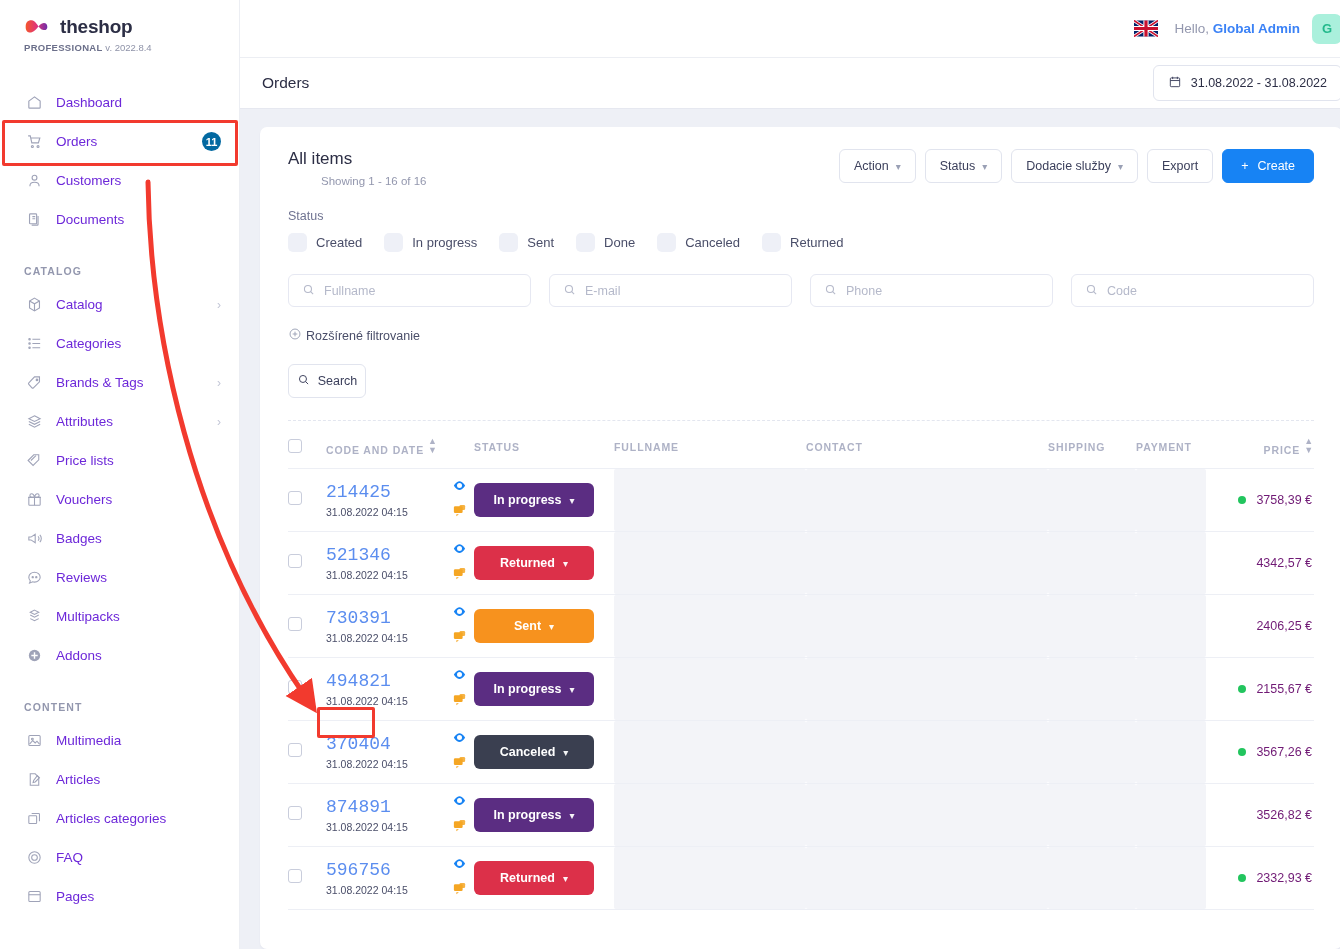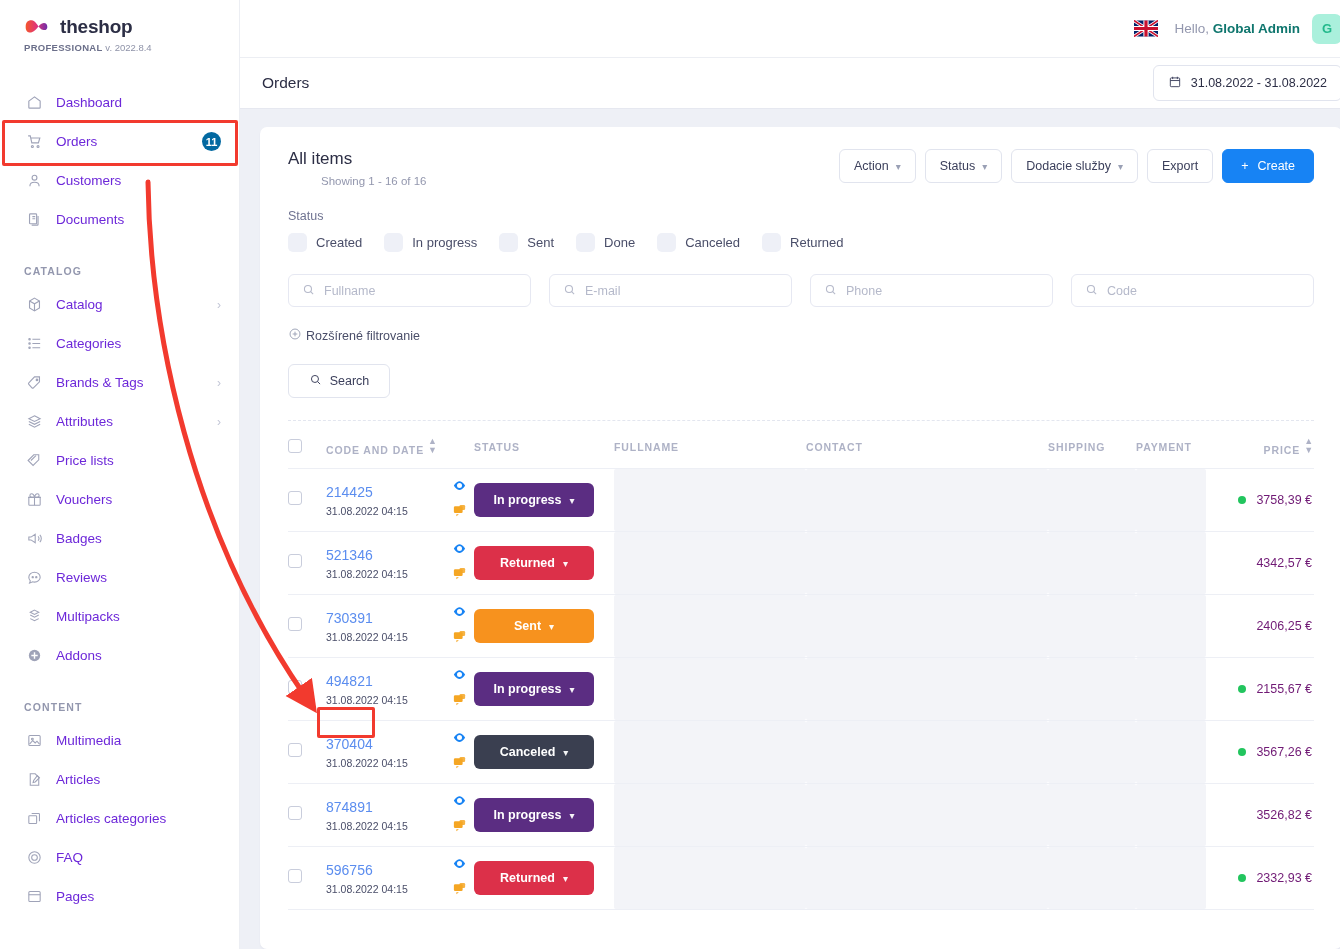--- a/index.html
+++ b/index.html
@@ -53,21 +53,21 @@
 
   
   .main { flex: 1; height: 949px; display: flex; flex-direction: column; background: #eef0f6; }
   .topbar {
     height: 58px; background: #fff; display: flex; align-items: center;
     justify-content: flex-end; padding-right: 22px; flex: 0 0 58px;
     border-bottom: 1px solid #eceef3;
   }
   .flag { width: 24px; height: 17px; margin-right: 16px; }
   .hello { font-size: 13.5px; color: #9397ae; margin-right: 12px; }
-  .hello b { color: #0f766e; font-weight: 700; }
+  .hello b { color: #3b82f6; font-weight: 700; }
   .avatar {
     width: 30px; height: 30px; border-radius: 7px; background: #aaf0dc;
     color: #23b98c; font-weight: 700; font-size: 13px;
     display: flex; align-items: center; justify-content: center;
   }
 
   .pagebar {
     height: 51px; background: #fff; display: flex; align-items: center;
     padding: 0 22px 0 22px; flex: 0 0 51px; justify-content: space-between;
     border-bottom: 1px solid #e6e8f0;
@@ -114,40 +114,40 @@
     flex: 1; height: 33px; border: 1px solid #e6e8f2; border-radius: 6px;
     display: flex; align-items: center; padding: 0 13px; gap: 9px; background: #fff;
   }
   .inp .ph { font-size: 12.5px; color: #b5b9ca; }
 
   .adv {
     display: flex; align-items: center; gap: 4px; margin-top: 20px;
     font-size: 12.5px; color: #4a4e69; cursor: pointer;
   }
   .search-btn {
-    margin-top: 20px; width: 102px; height: 34px; border: 1px solid #e1e4ee;
+    margin-top: 20px; width: 78px; height: 34px; border: 1px solid #e1e4ee;
     border-radius: 6px; display: flex; align-items: center; justify-content: center;
     gap: 8px; font-size: 12.5px; color: #3c405c; background: #fff; cursor: pointer;
   }
 
   .divider { border-top: 1px dashed #e3e6ef; margin-top: 22px; }
 
   table.tbl { width: 100%; border-collapse: collapse; table-layout: fixed; }
   table.tbl th {
     font-size: 10.5px; letter-spacing: 0.9px; color: #aeb2c6; font-weight: 700;
     text-align: left; padding: 16px 0 12px; border-bottom: 1px solid #edeff5;
     white-space: nowrap;
   }
   table.tbl td { border-bottom: 1px solid #edeff5; padding: 0; vertical-align: middle; height: 62px; }
   .th-sort { display: inline-block; margin-left: 4px; color: #aeb2c6; font-size: 9px; line-height: 1; vertical-align: 1px; }
   .cbx-sq {
     width: 14px; height: 14px; border: 1px solid #c9cddc; border-radius: 3px;
     background: #fff; display: inline-block; cursor: pointer;
   }
-  .code-a { font-size: 14px; color: #5b8def; cursor: pointer; display: inline-block; }
+  .code-a { font-size: 18px; color: #5b8def; cursor: pointer; display: inline-block; font-family: Liberation Mono, monospace; }
   .code-date { font-size: 10.5px; color: #4a4e69; margin-top: 4px; }
   .icons-col { display: flex; flex-direction: column; gap: 6px; align-items: center; }
   .eye-ic { color: #1783f4; }
   .chat-ic { color: #f5a623; }
   .pill {
     width: 120px; height: 34px; border-radius: 6px; color: #fff;
     font-size: 12.5px; font-weight: 600; display: flex; align-items: center;
     justify-content: center; gap: 8px; cursor: pointer;
   }
   .pill .cd { font-size: 10px; font-weight: 400; opacity: .95; }

